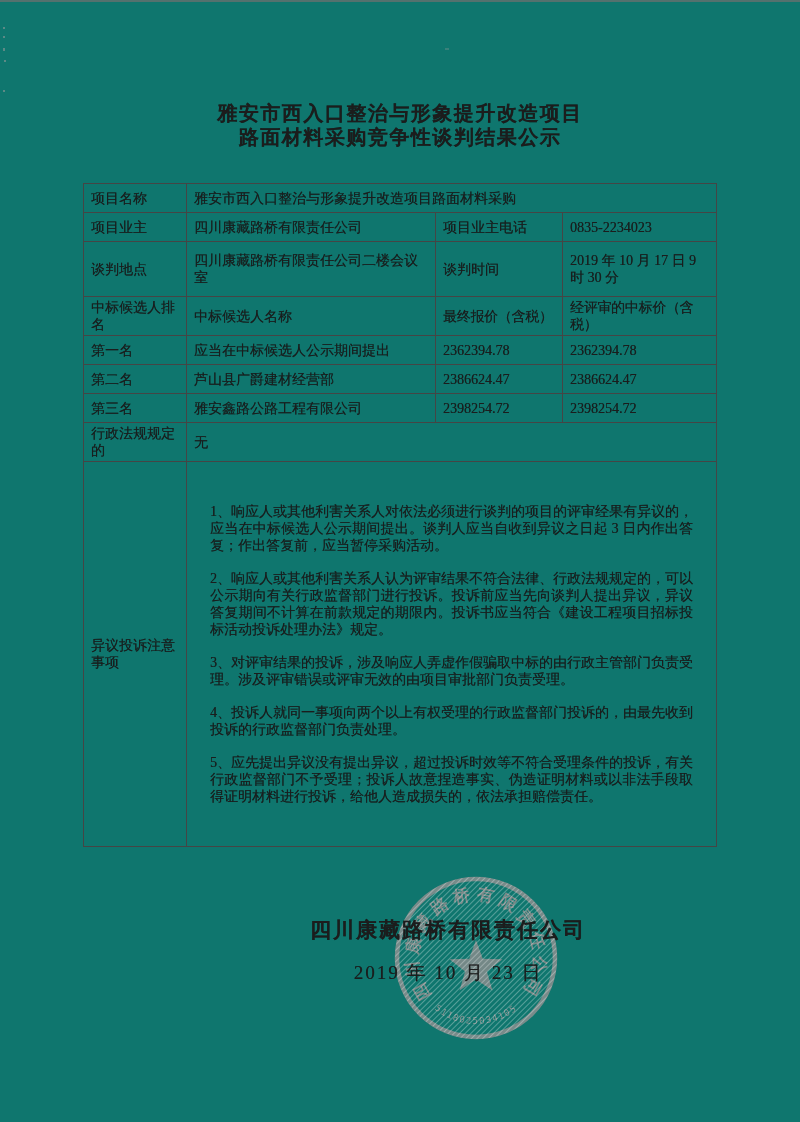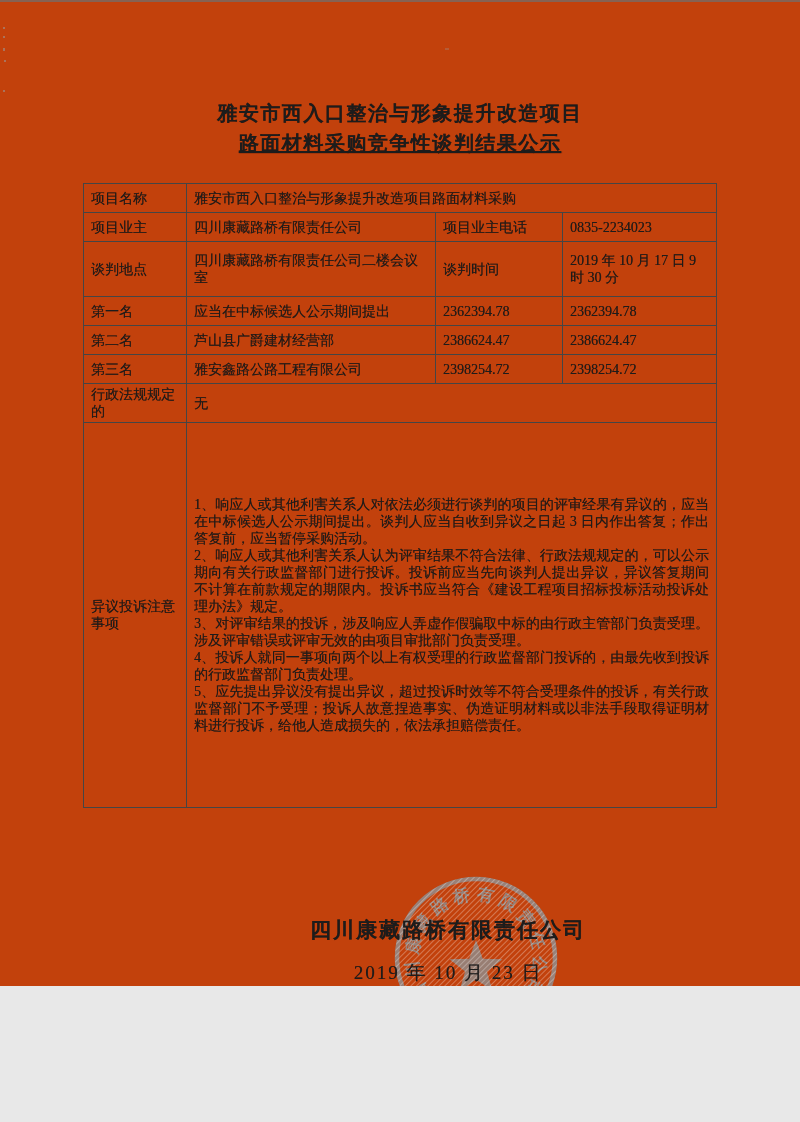--- a/index.html
+++ b/index.html
@@ -1,36 +1,36 @@
 <!DOCTYPE html>
 <html><head>
 <meta charset="utf-8">
 <style>
   * { margin:0; padding:0; box-sizing:border-box; }
   html,body { background:#e8e8e8; }
   .page {
     position:relative;
-    width:800px; height:986px;
+    width:800px; height:1122px;
     margin:0 auto;
-    background:#c2410c;
+    background:#0f766e;
     font-family:"Liberation Serif","DejaVu Serif",serif;
     color:#1c1c1c;
     overflow:hidden;
   }
   .scan-topline {
     position:absolute; top:0; left:0; width:100%; height:2px;
     background:#6f6f6f; opacity:.72;
   }
   .speck { position:absolute; background:#9a9a9a; opacity:.55; }
   .title-block { position:absolute; top:101px; left:0; width:100%; text-align:center; }
   .title-line {
     font-size:20px; font-weight:bold; letter-spacing:1.5px;
     line-height:24px; text-shadow:0.3px 0.3px 0.4px rgba(0,0,0,.5);
   }
-  .title-line + .title-line { margin-top:6px;text-decoration:underline; }
+  .title-line + .title-line { margin-top:0; }
 
   table.results {
     position:absolute; left:83px; top:183px;
     width:633px; border-collapse:collapse; table-layout:fixed;
   }
   table.results td {
     border:1.5px solid #454545;
     font-size:14px; line-height:17px;
     padding:2px 7px;
     vertical-align:middle;
@@ -40,21 +40,21 @@
   td.lbl { padding-left:6px; padding-right:2px; }
   td.num { font-size:13.5px;margin-top:44px; }
   td.venue { font-size:14px; line-height:23px;margin-left:48px; }
   td.timecell { font-size:13.5px; line-height:23px; }
   td.hdr-wide { padding-left:4px; padding-right:2px; letter-spacing:-0.3px; }
   td.notice-cell {
     vertical-align:top; text-align:justify;
     font-size:13.5px; line-height:27.4px;
     padding:5px 11px 0 11px;
   }
-  td.notice-cell p { margin:0; }
+  td.notice-cell p { margin:16px; }
   td.notice-lbl { line-height:30px; }
 
   .signature {
     position:absolute; top:916px; left:0; width:100%;
     text-align:center; transform:translateX(48px); z-index:2;
   }
   .signature .company {
     font-size:21px; font-weight:bold; letter-spacing:2px;
     text-shadow:0.3px 0.3px 0.4px rgba(0,0,0,.5);
   }
@@ -98,20 +98,26 @@
         <td class="lbl">项目业主</td>
         <td>四川康藏路桥有限责任公司</td>
         <td>项目业主电话</td>
         <td class="num">0835-2234023</td>
       </tr>
       <tr style="height:55px">
         <td class="lbl">谈判地点</td>
         <td class="venue">四川康藏路桥有限责任公司二楼会议室</td>
         <td>谈判时间</td>
         <td class="timecell">2019 年 10 月 17 日 9 时 30 分</td>
+      </tr>
+      <tr style="height:29px">
+        <td class="lbl">中标候选人排名</td>
+        <td>中标候选人名称</td>
+        <td class="hdr-wide">最终报价（含税）</td>
+        <td class="hdr-wide">经评审的中标价（含税）</td>
       </tr>
       <tr style="height:29px">
         <td class="lbl">第一名</td>
         <td>应当在中标候选人公示期间提出</td>
         <td class="num">2362394.78</td>
         <td class="num">2362394.78</td>
       </tr>
       <tr style="height:29px">
         <td class="lbl">第二名</td>
         <td>芦山县广爵建材经营部</td>

